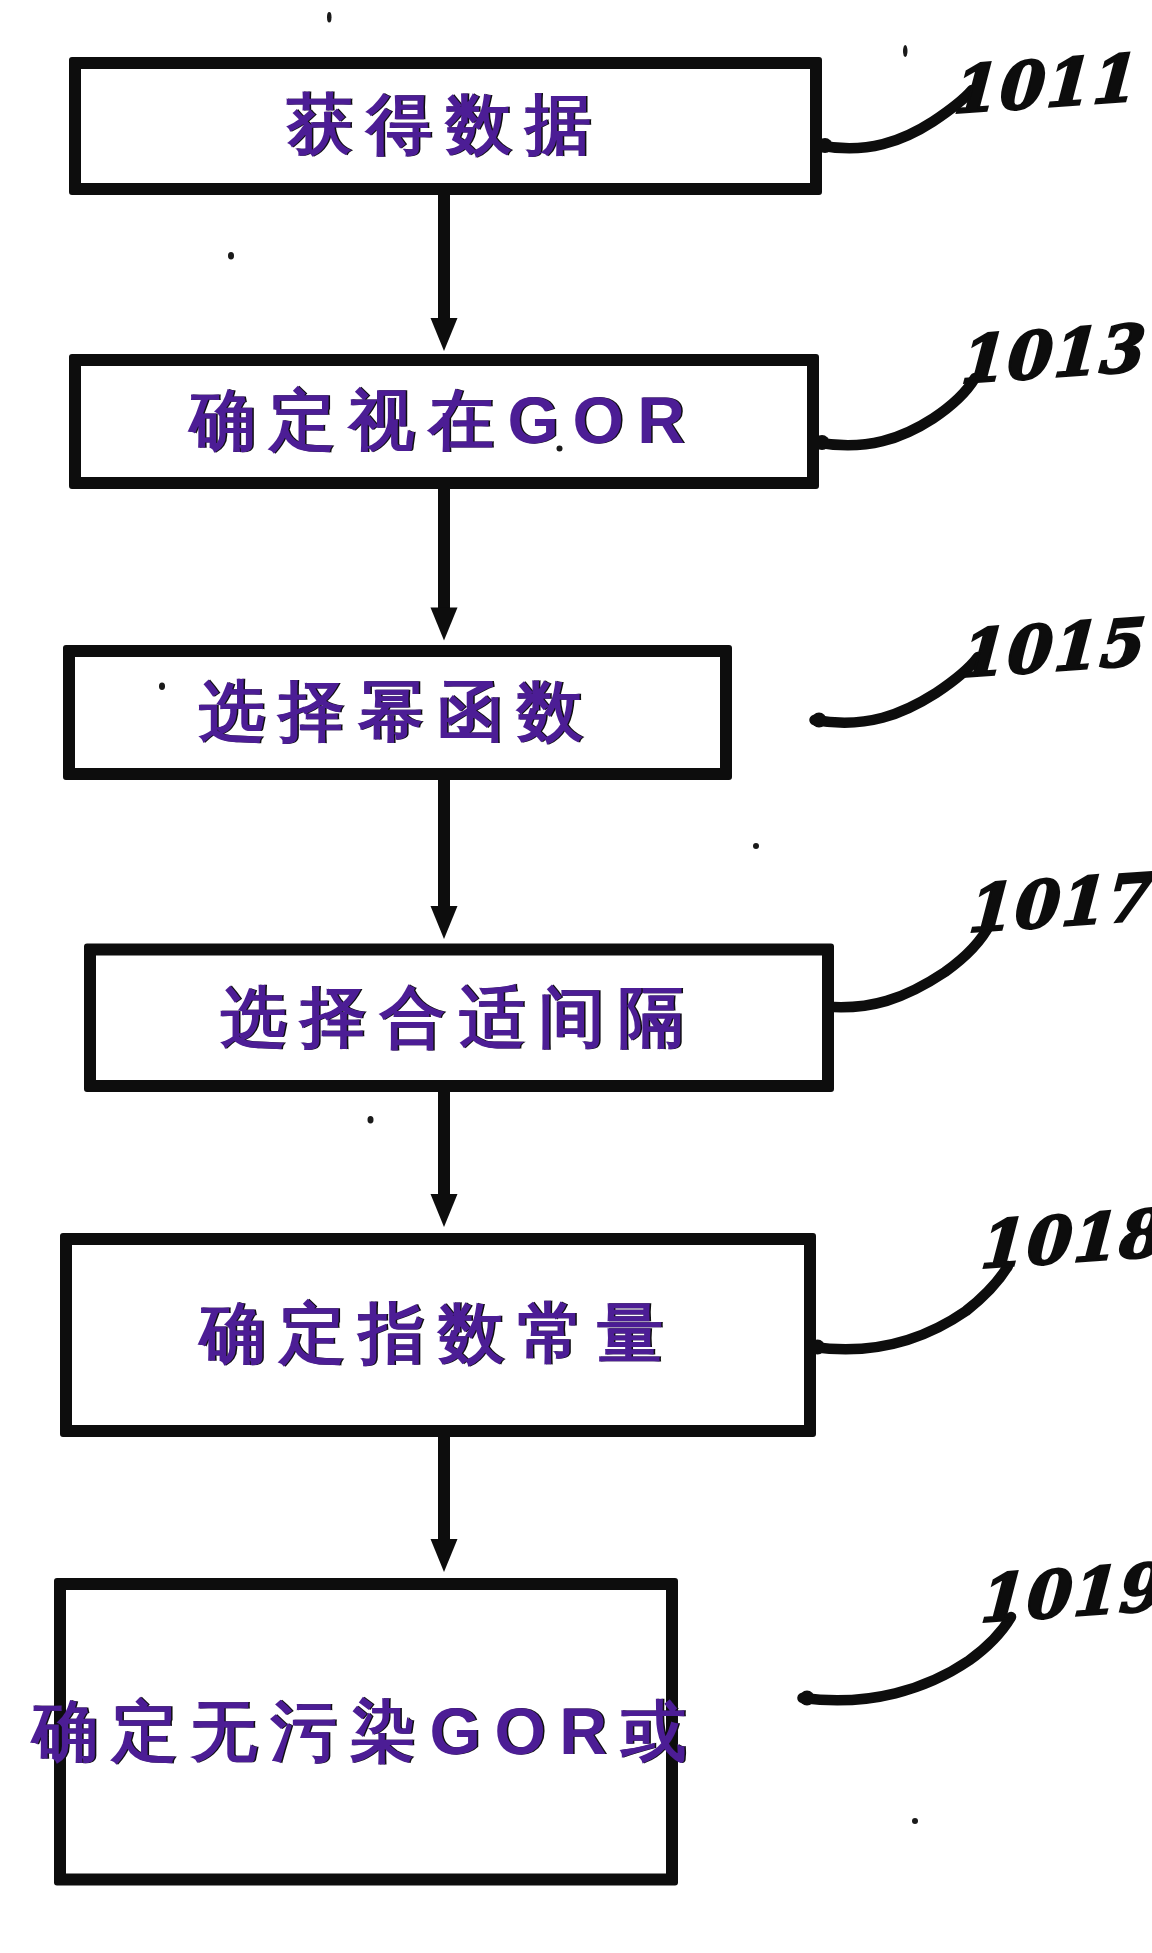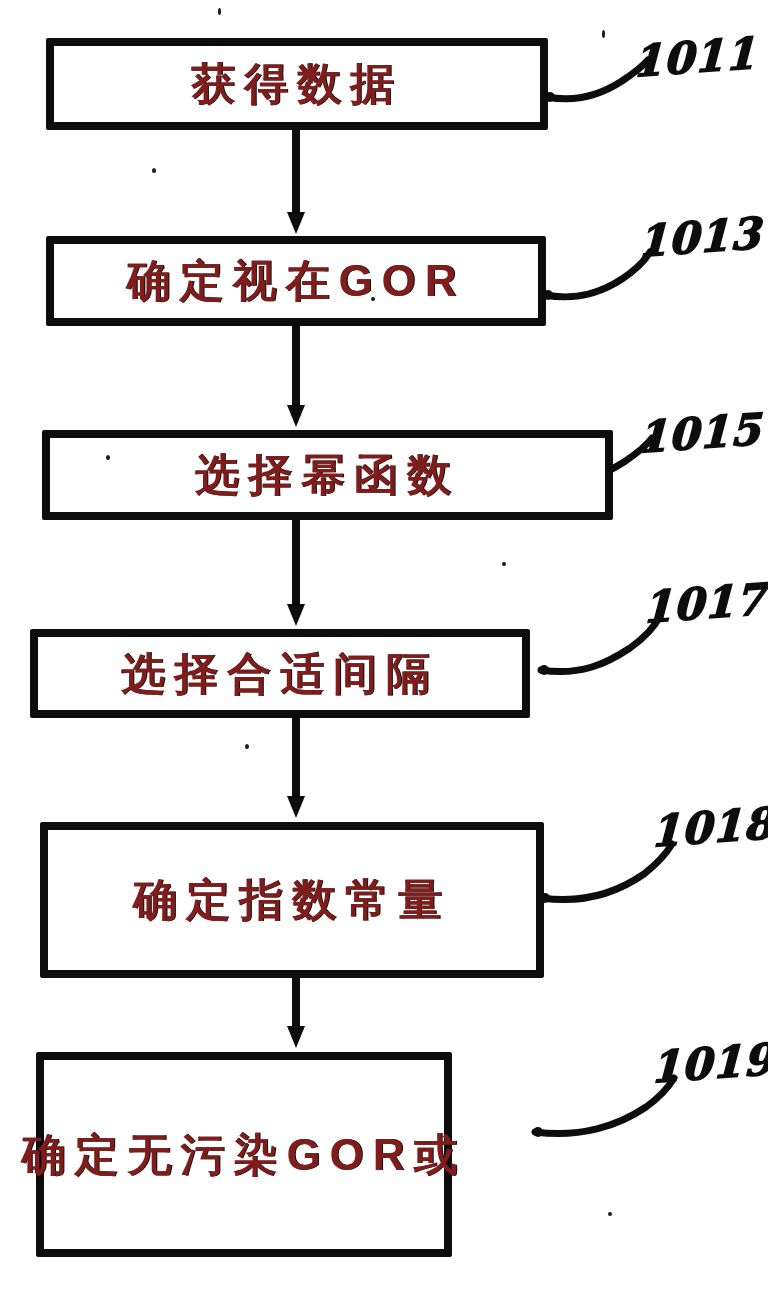--- a/index.html
+++ b/index.html
@@ -24,21 +24,21 @@
     background: #ffffff;
     display: flex;
     flex-direction: column;
     align-items: center;
     justify-content: center;
   }
   .flow-box .step-label {
     font-weight: bold;
     font-size: 44px;
     line-height: 62px;
-    color: #7f1d1d;
+    color: #4c1d95;
     letter-spacing: 9px;
     text-align: left;
     white-space: nowrap;
     text-shadow: 1px 0 0 #0f0f0f;
   }
   .ref-number {
     position: absolute;
     font-family: "DejaVu Serif", serif;
     font-style: italic;
     font-weight: bold;
@@ -95,29 +95,29 @@
   </svg>
 
   <div class="flow-box" style="left:46px; top:38px; width:502px; height:92px;">
     <span class="step-label">获得数据</span>
   </div>
 
   <div class="flow-box" style="left:46px; top:236px; width:500px; height:90px;">
     <span class="step-label">确定视在GOR</span>
   </div>
 
-  <div class="flow-box" style="left:42px; top:430px; width:571px; height:90px;">
+  <div class="flow-box" style="left:42px; top:430px; width:446px; height:90px;">
     <span class="step-label">选择幂函数</span>
   </div>
 
-  <div class="flow-box" style="left:30px; top:629px; width:500px; height:89px;">
+  <div class="flow-box" style="left:56px; top:629px; width:500px; height:99px;">
     <span class="step-label">选择合适间隔</span>
   </div>
 
-  <div class="flow-box" style="left:40px; top:822px; width:504px; height:156px;">
+  <div class="flow-box" style="left:40px; top:822px; width:504px; height:136px;">
     <span class="step-label">确定指数常量</span>
   </div>
 
   <div class="flow-box" style="left:36px; top:1052px; width:416px; height:205px;">
     <span class="step-label">确定无污染GOR或</span>
   </div>
 
   <div class="ref-number" style="left:636px; top:36px;">1011</div>
   <div class="ref-number" style="left:641px; top:216px;">1013</div>
   <div class="ref-number" style="left:641px; top:412px;">1015</div>

